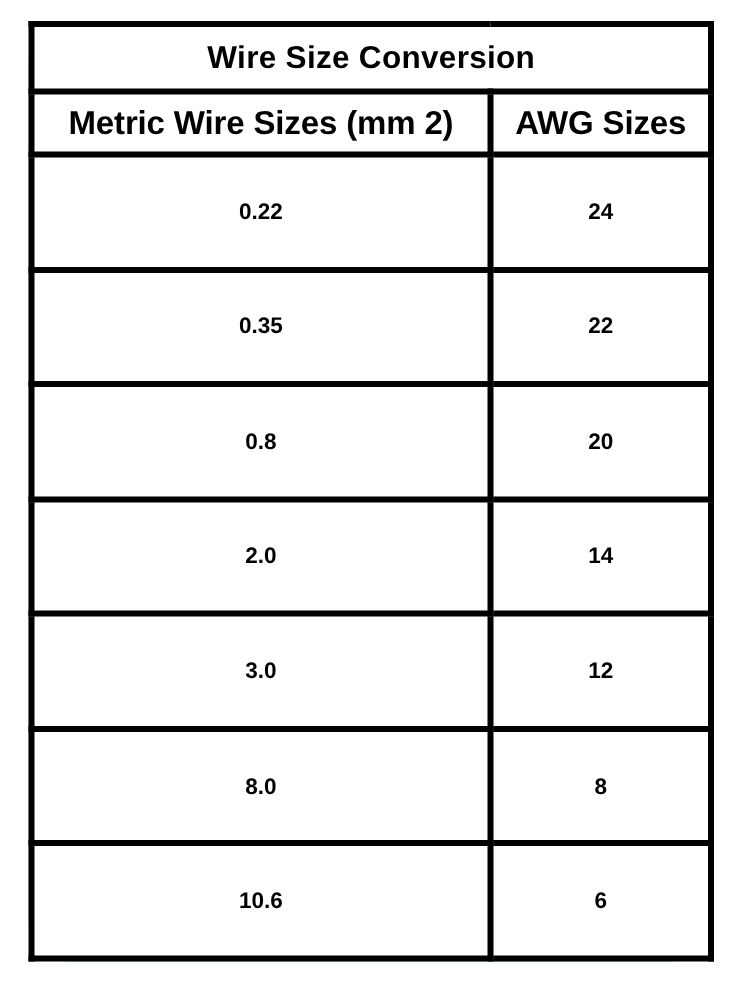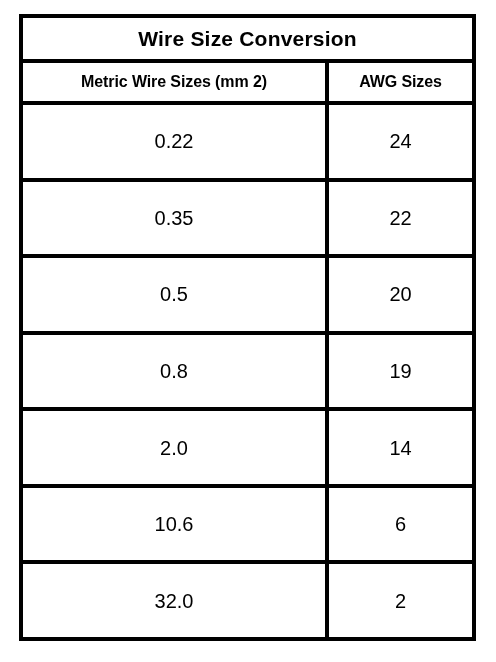--- a/index.html
+++ b/index.html
@@ -45,30 +45,30 @@
   
   .title-cell {
     font-size: 21px;
     font-weight: bold;
     height: 41px;
     letter-spacing: 0.2px;
   }
 
   
   .col-header {
-    font-size: 16px;
+    font-size: 22px;
     font-weight: bold;
     height: 38px;
     letter-spacing: -0.1px;
   }
 
   
   .data-cell {
-    font-size: 20px;
-    font-weight: normal;
+    font-size: 15px;
+    font-weight: bold;
     height: 37px;
   }
 
   
   col.metric-col { width: 306px; }
   col.awg-col    { width: 147px; }
 </style>
 </head>
 <body>
 
@@ -91,34 +91,34 @@
 
     <tr>
           <td class="data-cell">0.22</td>
           <td class="data-cell">24</td>
         </tr>
         <tr>
           <td class="data-cell">0.35</td>
           <td class="data-cell">22</td>
         </tr>
         <tr>
-          <td class="data-cell">0.5</td>
+          <td class="data-cell">0.8</td>
           <td class="data-cell">20</td>
-        </tr>
-        <tr>
-          <td class="data-cell">0.8</td>
-          <td class="data-cell">19</td>
         </tr>
         <tr>
           <td class="data-cell">2.0</td>
           <td class="data-cell">14</td>
         </tr>
         <tr>
+          <td class="data-cell">3.0</td>
+          <td class="data-cell">12</td>
+        </tr>
+        <tr>
+          <td class="data-cell">8.0</td>
+          <td class="data-cell">8</td>
+        </tr>
+        <tr>
           <td class="data-cell">10.6</td>
           <td class="data-cell">6</td>
-        </tr>
-        <tr>
-          <td class="data-cell">32.0</td>
-          <td class="data-cell">2</td>
         </tr>
       </tbody>
   </table>
 </div>
 
 </body></html>

